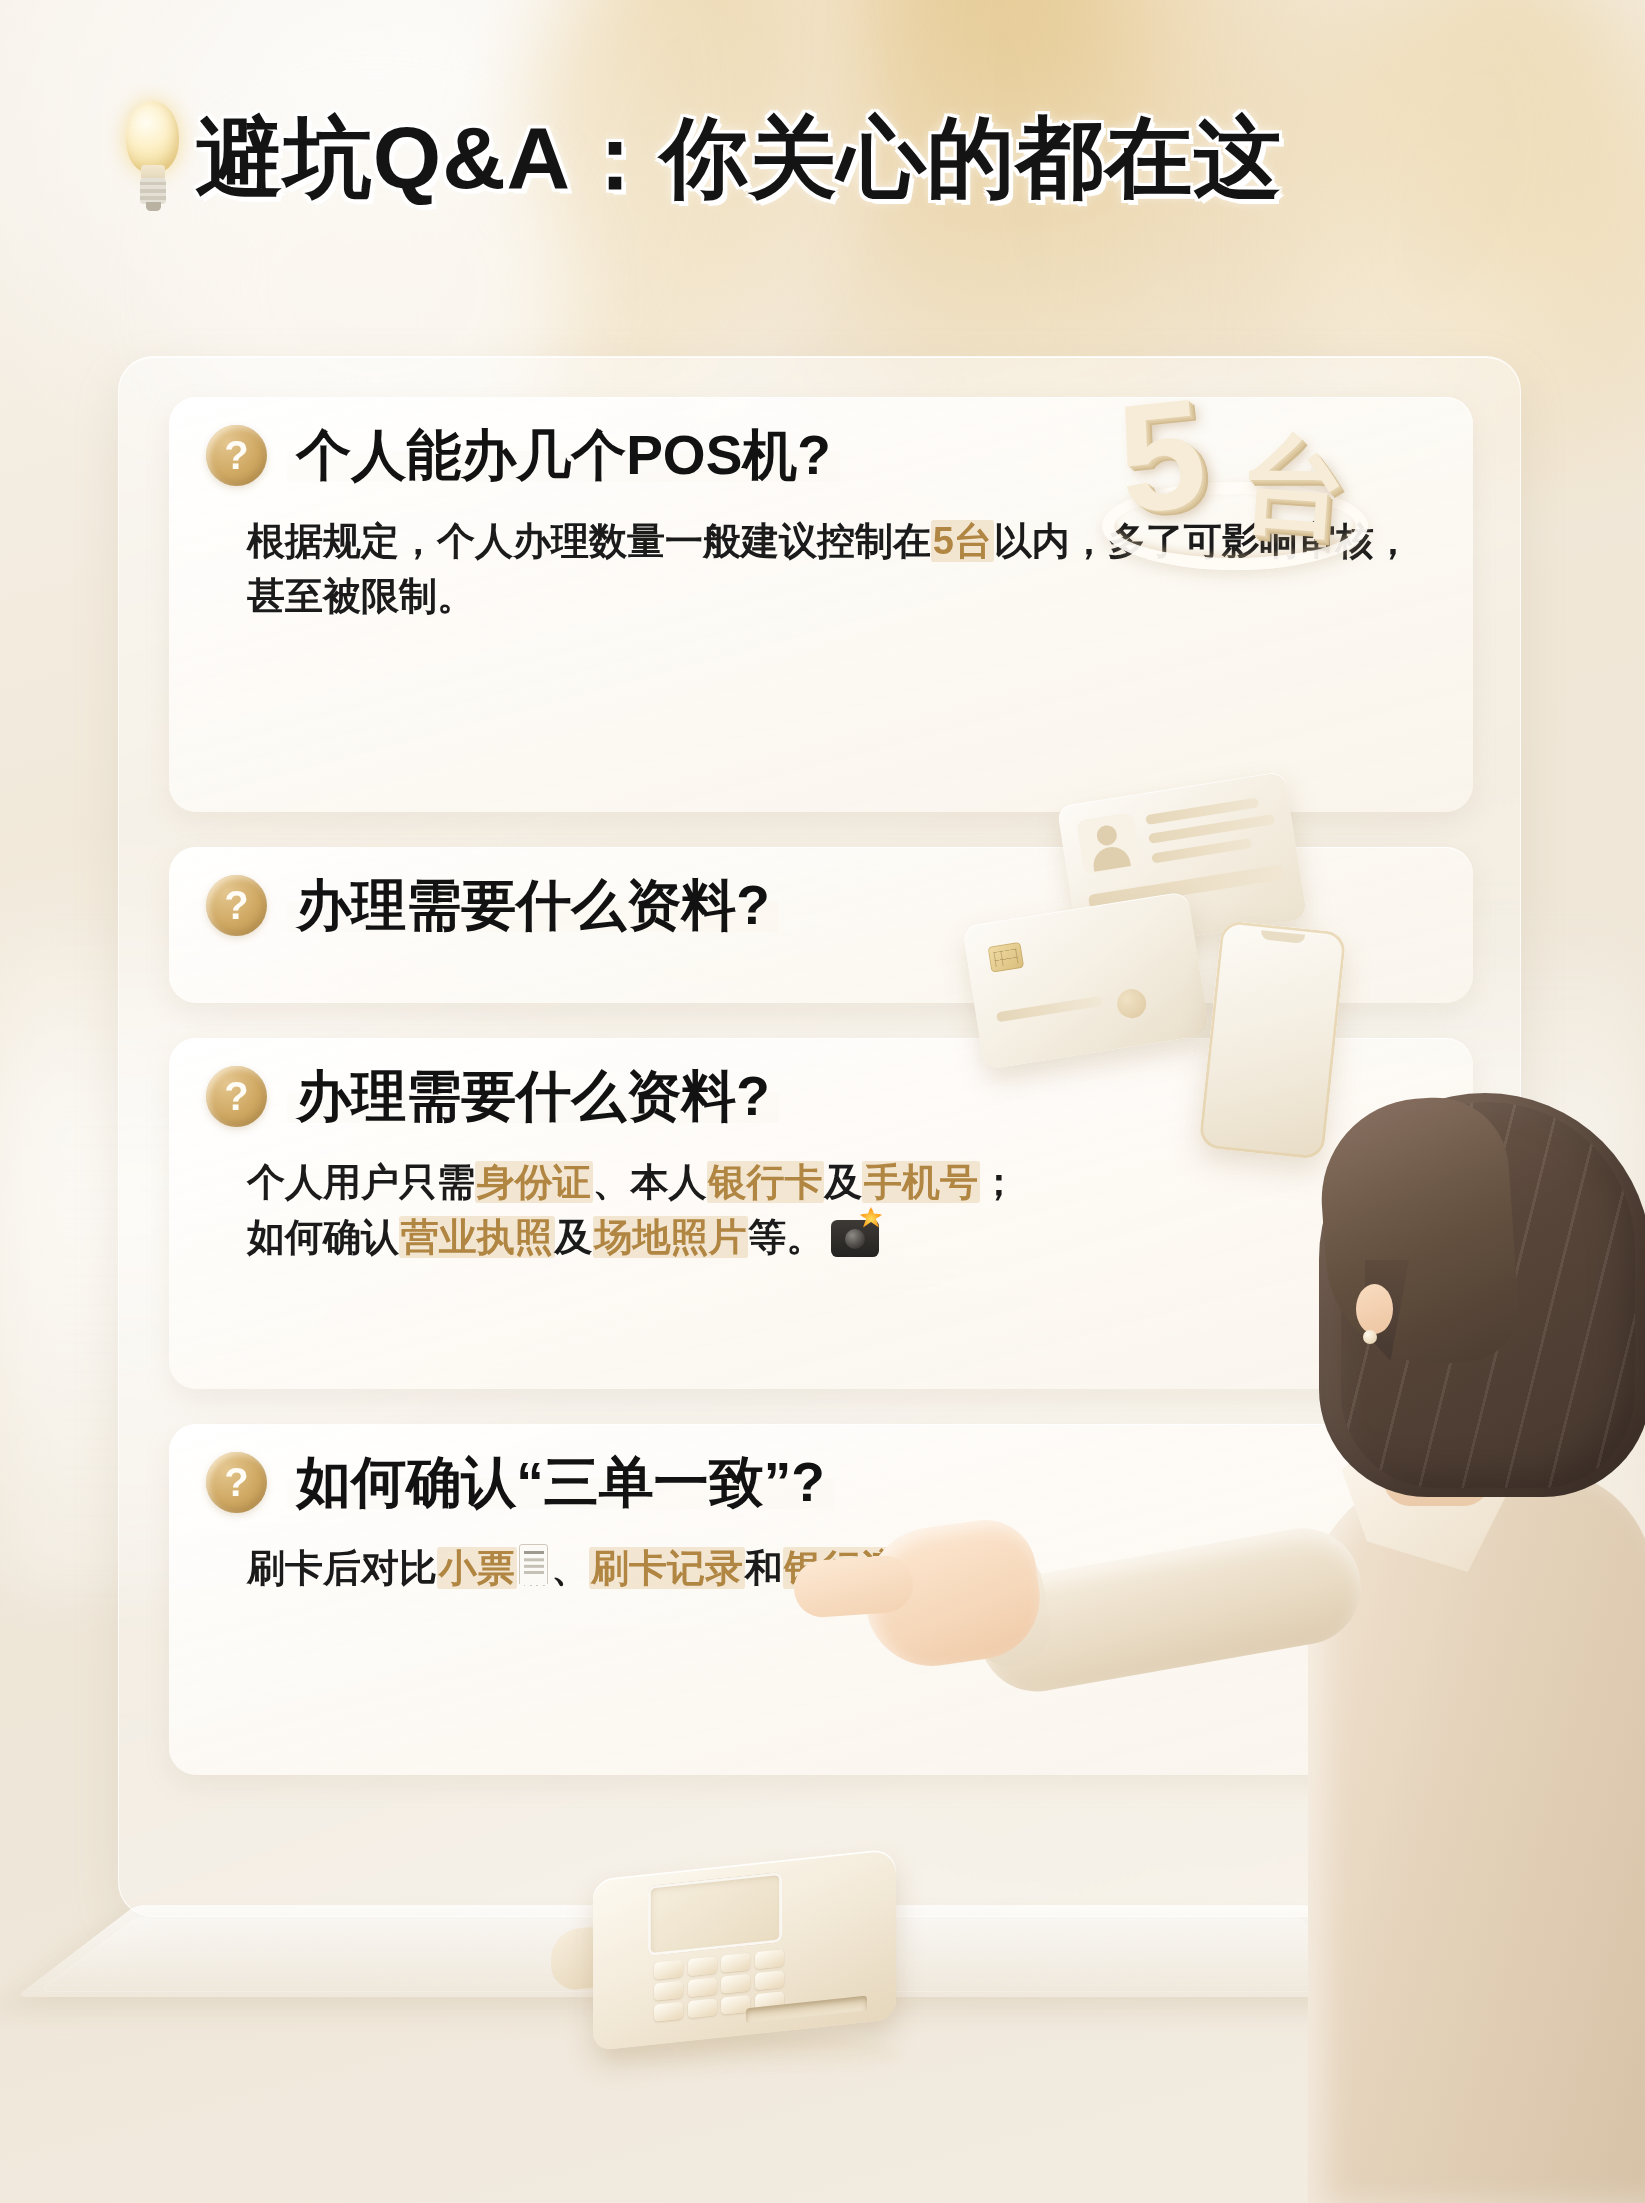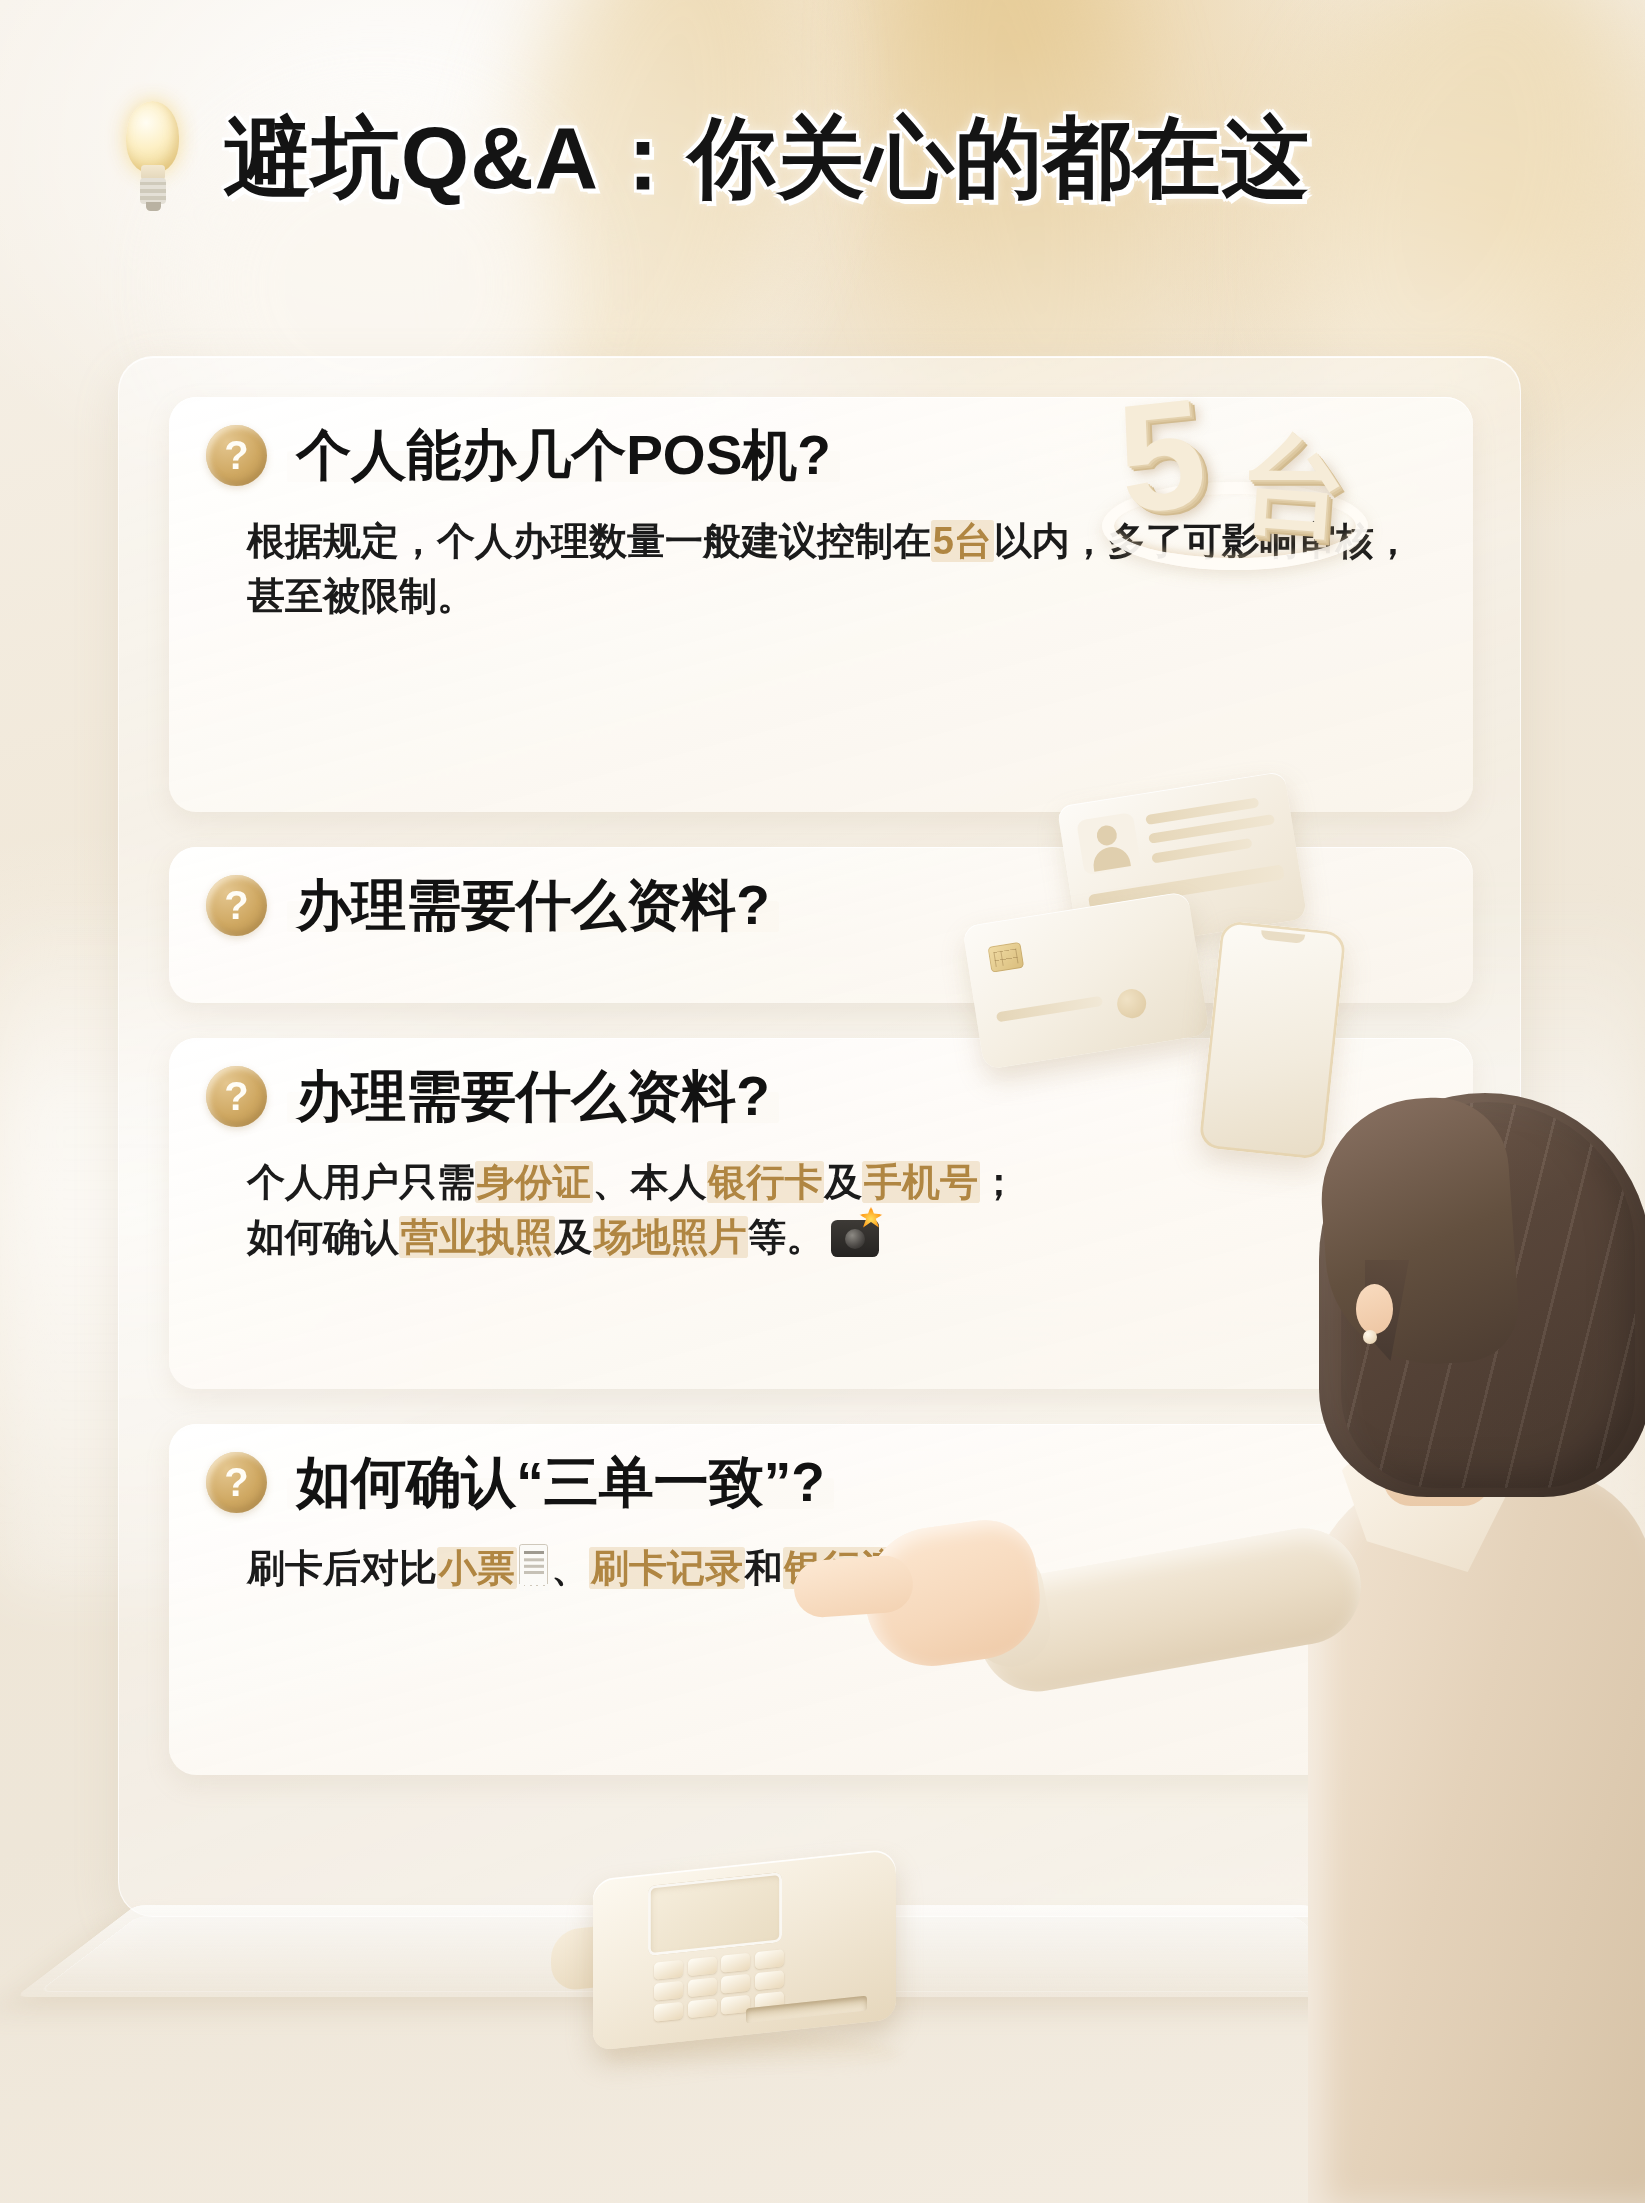--- a/index.html
+++ b/index.html
@@ -42,21 +42,21 @@
   .bg-sheen {
     position: absolute; left: 0; right: 0; top: 900px; height: 698px;
     background: linear-gradient(180deg, rgba(255,255,255,0) 0%, rgba(255,255,255,.45) 30%, rgba(255,255,255,.25) 100%);
     filter: blur(27.5px);
   }
 
   
   .title-row {
     position: absolute;
     left: 119px; top: 99px;
-    display: flex; align-items: center; gap: 36px;
+    display: flex; align-items: center; gap: 8px;
     z-index: 40;
     text-align: right;
   }
   .bulb-icon { width: 68px; height: 118px; position: relative; flex: 0 0 auto; }
   .bulb-icon .glass {
     position: absolute; left: 7.3px; top: 1.8px; width: 53px; height: 72px;
     border-radius: 50% 50% 44% 44%;
     background: radial-gradient(circle at 38% 30%, #fffdf3 0%, #fdf0c6 42%, #f2dd9e 78%, #e9cf86 100%);
     box-shadow: 0 0 20px rgba(245,220,150,.9), inset -3.7px -5.5px 11px rgba(214,178,104,.5);
   }

